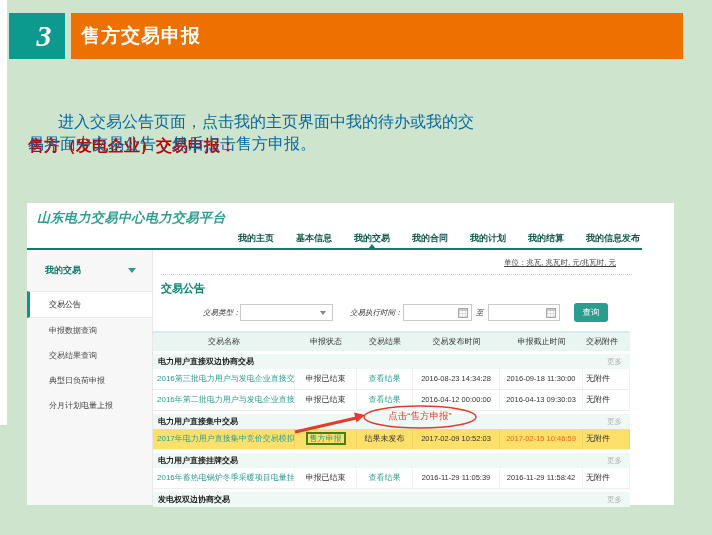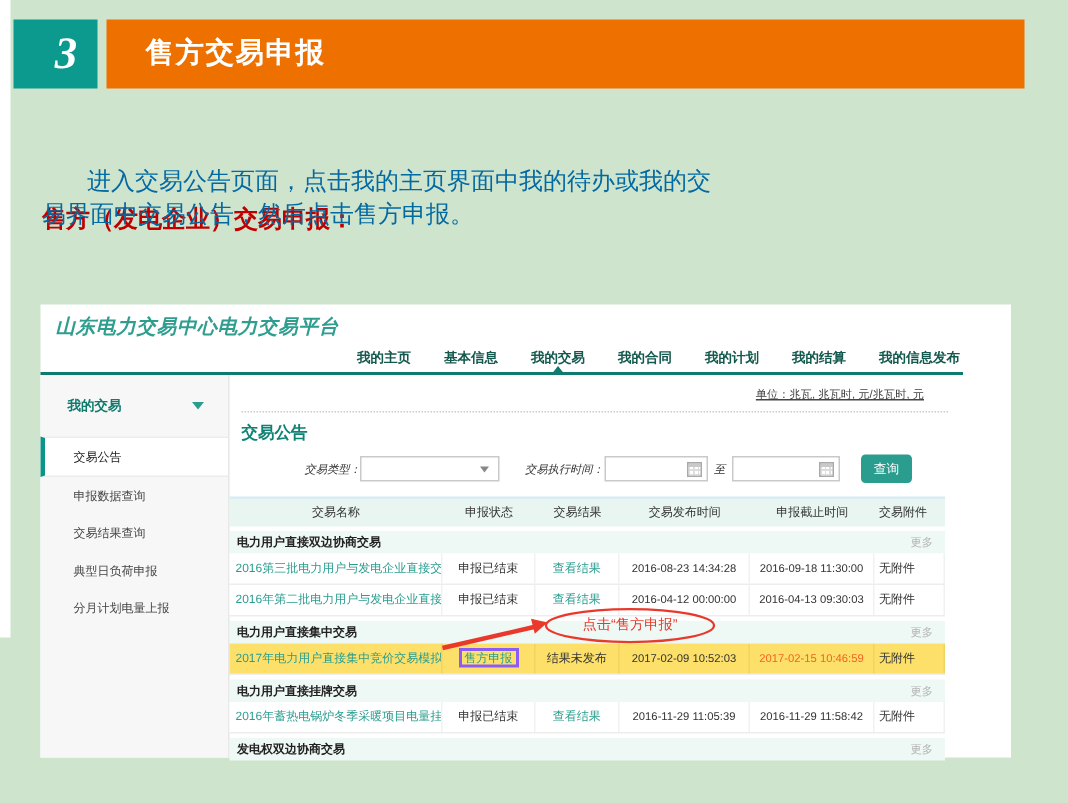--- a/index.html
+++ b/index.html
@@ -2,21 +2,21 @@
 <html><head>
 <meta charset="utf-8">
 <style>
   html,body{margin:0;padding:0;background:#fff;}
   .slide{position:relative;width:712px;height:535px;background:#cfe4cd;font-family:"Liberation Sans",sans-serif;overflow:hidden;}
   .edge-strip{position:absolute;left:0;top:0;width:7px;height:425px;background:#fff;}
   .numbox{position:absolute;left:9px;top:13px;width:56px;height:46px;background:#0c9a8e;color:#fff;
           font-family:"Liberation Serif",serif;font-style:italic;font-weight:bold;font-size:30px;
           display:flex;align-items:center;justify-content:center;padding-left:14px;box-sizing:border-box;}
   .banner{position:absolute;left:71px;top:13px;width:612px;height:46px;background:#ee7100;color:#fff;
-          font-size:19px;font-weight:bold;line-height:46px;padding-left:26px;letter-spacing:1px;box-sizing:border-box;}
+          font-size:19px;font-weight:bold;line-height:46px;padding-left:10px;letter-spacing:1px;box-sizing:border-box;}
   .red-heading{position:absolute;left:28px;top:89px;font-size:16px;font-weight:bold;color:#c00000;margin-top:47px;}
   .body-text{position:absolute;left:28px;top:111px;width:458px;font-size:16px;line-height:22px;color:#0369a1;text-indent:30px;}
 
   .card{position:absolute;left:27px;top:203px;width:615px;height:302px;background:#fff;padding-left:32px;}
   .platform-title{position:absolute;left:10px;top:6px;font-size:13px;font-style:italic;font-weight:bold;color:#2f9e8f;letter-spacing:.5px;}
   .nav{position:absolute;top:29px;right:34px;display:flex;gap:22px;font-size:9px;font-weight:bold;color:#14594e;}
   .nav-item{position:relative;white-space:nowrap;cursor:pointer;}
   .nav-item.active::after{content:"";position:absolute;left:50%;margin-left:-4px;top:12px;
           border-left:4px solid transparent;border-right:4px solid transparent;border-bottom:5px solid #0d7c6e;}
   .nav-underline{position:absolute;left:0;top:45px;width:615px;height:2px;background:#0d7c6e;}
@@ -63,21 +63,21 @@
   .thead .c0{text-align:center;padding-left:0;}
   .tgroup-title{background:#eef8f4;height:15px;line-height:15px;font-weight:bold;color:#222;
                 display:flex;justify-content:space-between;padding:0 8px 0 5px;margin-top:3px;}
   .more{font-weight:normal;color:#b5b5b5;font-size:7.5px;cursor:pointer;}
   .tdata{background:#fff;height:20px;line-height:20px;border-bottom:1px solid #ededed;color:#333;}
   .tdata>div{border-right:1px solid #f1f1f1;}
   .tdata .c3,.tdata .c4{font-size:7.5px;}
   .tdata.highlight{background:#fce06a;}
   .tdata.highlight>div{border-right-color:rgba(0,0,0,0.05);}
   a.tlink{color:#2a9d8f;text-decoration:none;cursor:pointer;}
-  .declare-boxed{border:2px solid #8b5cf6;padding:0 2px;background:transparent;text-align:right;}
+  .declare-boxed{border:2px solid #4d7c0f;padding:0 2px;background:transparent;text-align:right;}
   .deadline-red{color:#f26522;}
 
   .anno-svg{position:absolute;left:0;top:0;pointer-events:none;z-index:5;}
   .callout-text{position:absolute;left:340px;top:207px;width:106px;text-align:center;font-size:9.5px;color:#e8392b;z-index:6;pointer-events:none;}
 </style>
 </head>
 <body>
 
 <div class="slide">
   <div class="edge-strip"></div>

